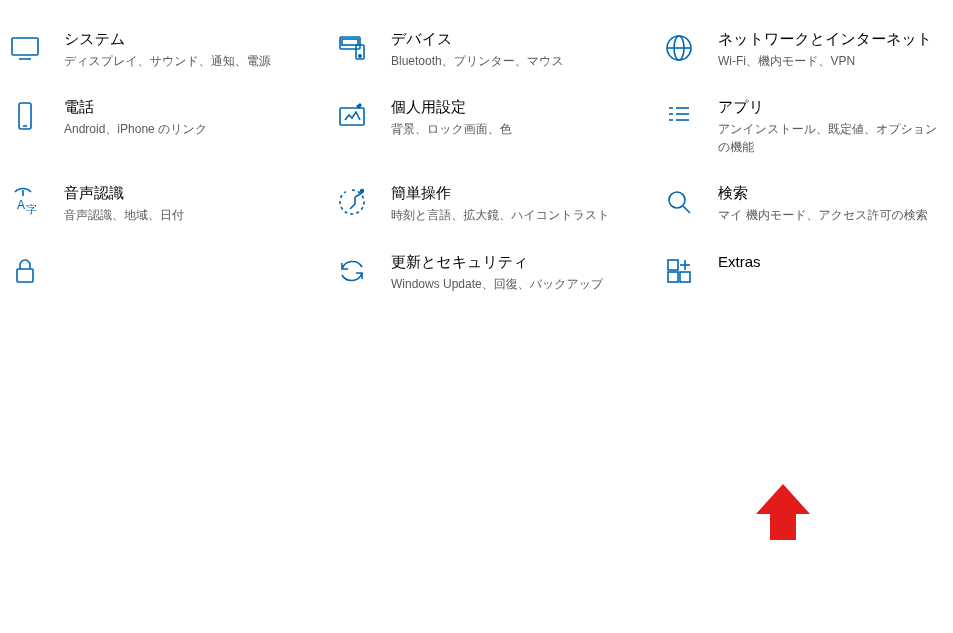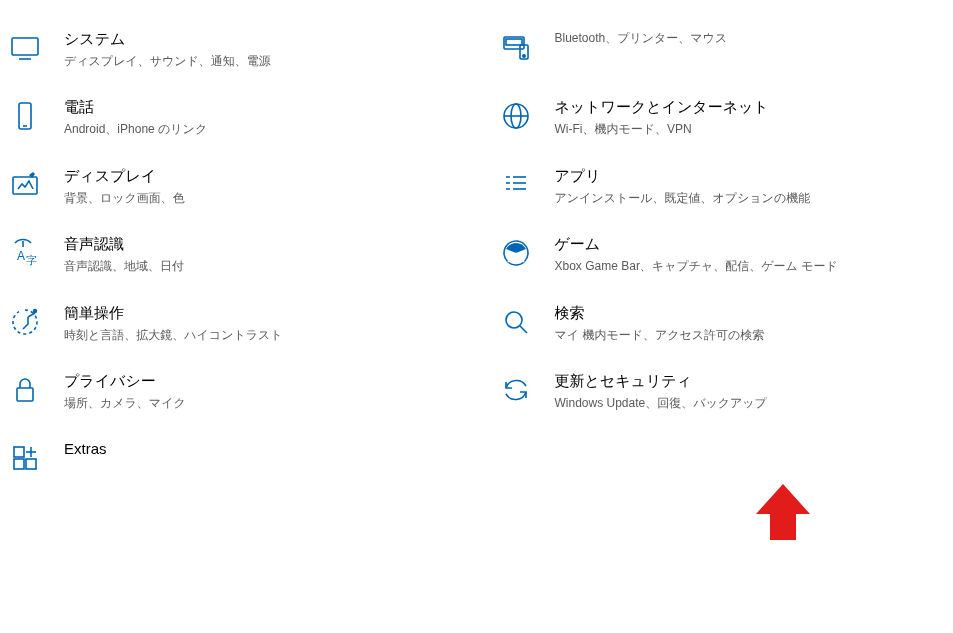--- a/index.html
+++ b/index.html
@@ -6,21 +6,21 @@
   body {
     font-family: "Yu Gothic UI", "Meiryo", "Segoe UI", sans-serif;
     background: #ffffff;
     width: 953px;
     height: 633px;
     overflow: hidden;
     position: relative;
   }
   .grid {
     display: grid;
-    grid-template-columns: repeat(2, 1fr);
+    grid-template-columns: repeat(3, 1fr);
     column-gap: 20px;
     row-gap: 90px;
     padding: 30px 0 0 0;
     gap: 28px;
   }
   .item {
     display: flex;
     align-items: flex-start;
     cursor: pointer;
     padding-left: 0;
@@ -80,61 +80,62 @@
   <div class="item">
     <div class="icon-wrap">
       <svg viewBox="0 0 32 32">
           <rect x="4" y="5" width="20" height="12" rx="1"></rect>
           <rect x="6" y="7" width="16" height="6"></rect>
           <rect x="20" y="13" width="8" height="14" rx="1"></rect>
           <circle cx="24" cy="24" r="1.2" fill="#0066b4"></circle>
         </svg>
     </div>
     <div class="text-wrap">
+      <div class="title">デバイス</div>
       <div class="desc">Bluetooth、プリンター、マウス</div>
-    </div>
-  </div>
-
-  <div class="item">
-    <div class="icon-wrap">
-      <svg viewBox="0 0 32 32">
-          <rect x="10" y="3" width="12" height="26" rx="2"></rect>
-          <line x1="14" y1="26" x2="18" y2="26"></line>
-        </svg>
-    </div>
-    <div class="text-wrap">
-      <div class="title">電話</div>
-      <div class="desc">Android、iPhone のリンク</div>
     </div>
   </div>
 
   <div class="item">
     <div class="icon-wrap">
       <svg viewBox="0 0 32 32">
           <circle cx="16" cy="16" r="12"></circle>
           <ellipse cx="16" cy="16" rx="5" ry="12"></ellipse>
           <line x1="4" y1="16" x2="28" y2="16"></line>
         </svg>
     </div>
     <div class="text-wrap">
       <div class="title">ネットワークとインターネット</div>
       <div class="desc">Wi-Fi、機内モード、VPN</div>
     </div>
   </div>
 
   <div class="item">
     <div class="icon-wrap">
       <svg viewBox="0 0 32 32">
+          <rect x="10" y="3" width="12" height="26" rx="2"></rect>
+          <line x1="14" y1="26" x2="18" y2="26"></line>
+        </svg>
+    </div>
+    <div class="text-wrap">
+      <div class="title">電話</div>
+      <div class="desc">Android、iPhone のリンク</div>
+    </div>
+  </div>
+
+  <div class="item">
+    <div class="icon-wrap">
+      <svg viewBox="0 0 32 32">
           <rect x="4" y="8" width="24" height="17" rx="1"></rect>
           <path d="M9 20 l4 -5 l3 3 l4 -6 l4 8"></path>
           <path d="M20 6 l4 -3 l2 2 l-3 4 z" fill="#0066b4" stroke="none"></path>
         </svg>
     </div>
     <div class="text-wrap">
-      <div class="title">ディスプレイ</div>
+      <div class="title">個人用設定</div>
       <div class="desc">背景、ロック画面、色</div>
     </div>
   </div>
 
   <div class="item">
     <div class="icon-wrap">
       <svg viewBox="0 0 32 32">
           <line x1="6" y1="8" x2="10" y2="8"></line>
           <line x1="13" y1="8" x2="26" y2="8"></line>
           <line x1="6" y1="14" x2="10" y2="14"></line>
@@ -158,34 +159,20 @@
           <text x="8" y="23" font-size="12" fill="#0066b4" stroke="none">A</text>
           <text x="17" y="27" font-size="11" fill="#0066b4" stroke="none">字</text>
         </svg>
     </div>
     <div class="text-wrap">
       <div class="title">音声認識</div>
       <div class="desc">音声認識、地域、日付</div>
     </div>
   </div>
 
-  <div class="item">
-    <div class="icon-wrap">
-      <svg viewBox="0 0 32 32">
-          <circle cx="16" cy="16" r="12"></circle>
-          <path d="M16 6 a12 12 0 0 0 -10 6 l10 4 l10 -4 a12 12 0 0 0 -10 -6 z" fill="#0066b4" stroke="none"></path>
-          <path d="M16 16 l-8 9" stroke="#fff" stroke-width="1.5"></path>
-          <path d="M16 16 l8 9" stroke="#fff" stroke-width="1.5"></path>
-        </svg>
-    </div>
-    <div class="text-wrap">
-      <div class="title">ゲーム</div>
-      <div class="desc">Xbox Game Bar、キャプチャ、配信、ゲーム モード</div>
-    </div>
-  </div>
 
   <div class="item">
     <div class="icon-wrap">
       <svg viewBox="0 0 32 32">
           <path d="M16 4 A12 12 0 1 1 10 5.6" stroke-dasharray="3 3"></path>
           <path d="M19 11 l7 -4 M19 11 l0 7 l-5 5"></path>
           <circle cx="26" cy="5" r="1.4" fill="#0066b4"></circle>
         </svg>
     </div>
     <div class="text-wrap">
@@ -206,24 +193,20 @@
       <div class="desc">マイ 機内モード、アクセス許可の検索</div>
     </div>
   </div>
 
   <div class="item">
     <div class="icon-wrap">
       <svg viewBox="0 0 32 32">
           <rect x="8" y="14" width="16" height="13" rx="1"></rect>
           <path d="M11 14 v-4 a5 5 0 0 1 10 0 v4"></path>
         </svg>
-    </div>
-    <div class="text-wrap">
-      <div class="title">プライバシー</div>
-      <div class="desc">場所、カメラ、マイク</div>
     </div>
   </div>
 
   <div class="item">
     <div class="icon-wrap">
       <svg viewBox="0 0 32 32">
           <path d="M26 12 A11 11 0 0 0 6 14"></path>
           <polyline points="6,8 6,14 12,14"></polyline>
           <path d="M6 20 A11 11 0 0 0 26 18"></path>
           <polyline points="26,24 26,18 20,18"></polyline>

